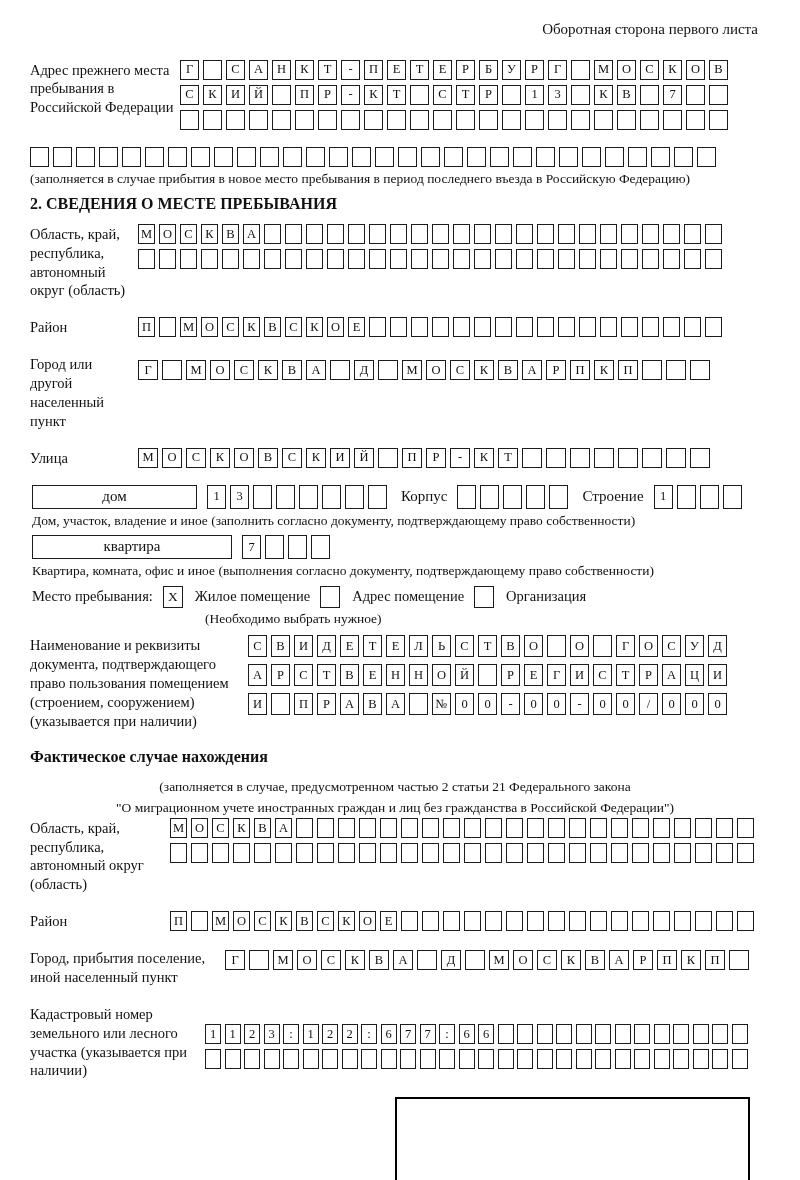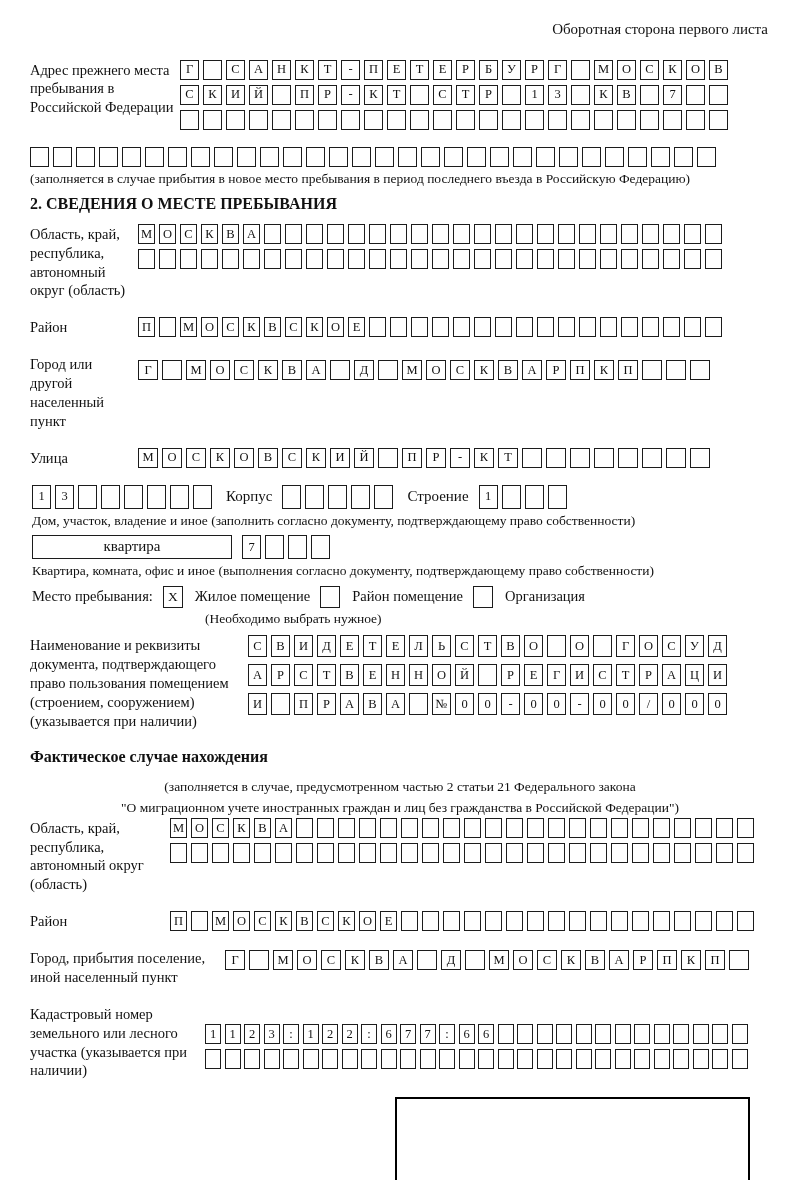--- a/index.html
+++ b/index.html
@@ -1,20 +1,20 @@
 <!DOCTYPE html>
 <html><head>
 <meta charset="utf-8">
 <style>
   html,body{margin:0;padding:0;background:#fff;}
   .page{
     position:relative; width:800px; height:1180px; box-sizing:border-box;
     background:#fff; color:#111; overflow:hidden;
     font-family:"Liberation Serif","DejaVu Serif",serif;
-    padding:6px 30px 0 30px; font-size:14.5px; line-height:1.3;
+    padding:6px 40px 0 30px; font-size:14.5px; line-height:1.3;
   }
   .back-note{ text-align:right; font-size:15px; margin:14px 2px 20px 0; }
 
   
   .field{ display:flex; margin-bottom:17px; }
   .flabel{ flex:none; padding-top:1px; }
   .rows{ display:flex; flex-direction:column; gap:5px; }
 
   
   .brow{ display:flex; gap:4px; }
@@ -350,20 +350,21 @@
           <span class="cb">&nbsp;</span>
           <span class="cb">&nbsp;</span>
           <span class="cb">&nbsp;</span>
           <span class="cb">&nbsp;</span>
           <span class="cb">&nbsp;</span>
         </div>
       </div>
   </div>
 
   <div class="inline-row">
+    <div class="label-box lb165">дом</div>
     <div class="brow">
         <span class="cb">1</span>
         <span class="cb">3</span>
         <span class="cb">&nbsp;</span>
         <span class="cb">&nbsp;</span>
         <span class="cb">&nbsp;</span>
         <span class="cb">&nbsp;</span>
         <span class="cb">&nbsp;</span>
         <span class="cb">&nbsp;</span>
       </div>
@@ -397,21 +398,21 @@
   <div class="small-note">Квартира, комната, офис и иное (выполнения согласно документу, подтверждающему право собственности)</div>
 
   <div class="stay">
     <span>Место пребывания:</span>
     <span class="opt">
       <span class="cb">X</span>
       <span>Жилое помещение</span>
     </span>
     <span class="opt">
       <span class="cb"></span>
-      <span>Район помещение</span>
+      <span>Адрес помещение</span>
     </span>
     <span class="opt">
       <span class="cb"></span>
       <span>Организация</span>
     </span>
   </div>
   <div class="stay-note">(Необходимо выбрать нужное)</div>
 
   <div class="field doc">
     <div class="flabel w218">Наименование и реквизиты документа, подтверждающего право пользования помещением (строением, сооружением) (указывается при наличии)</div>

